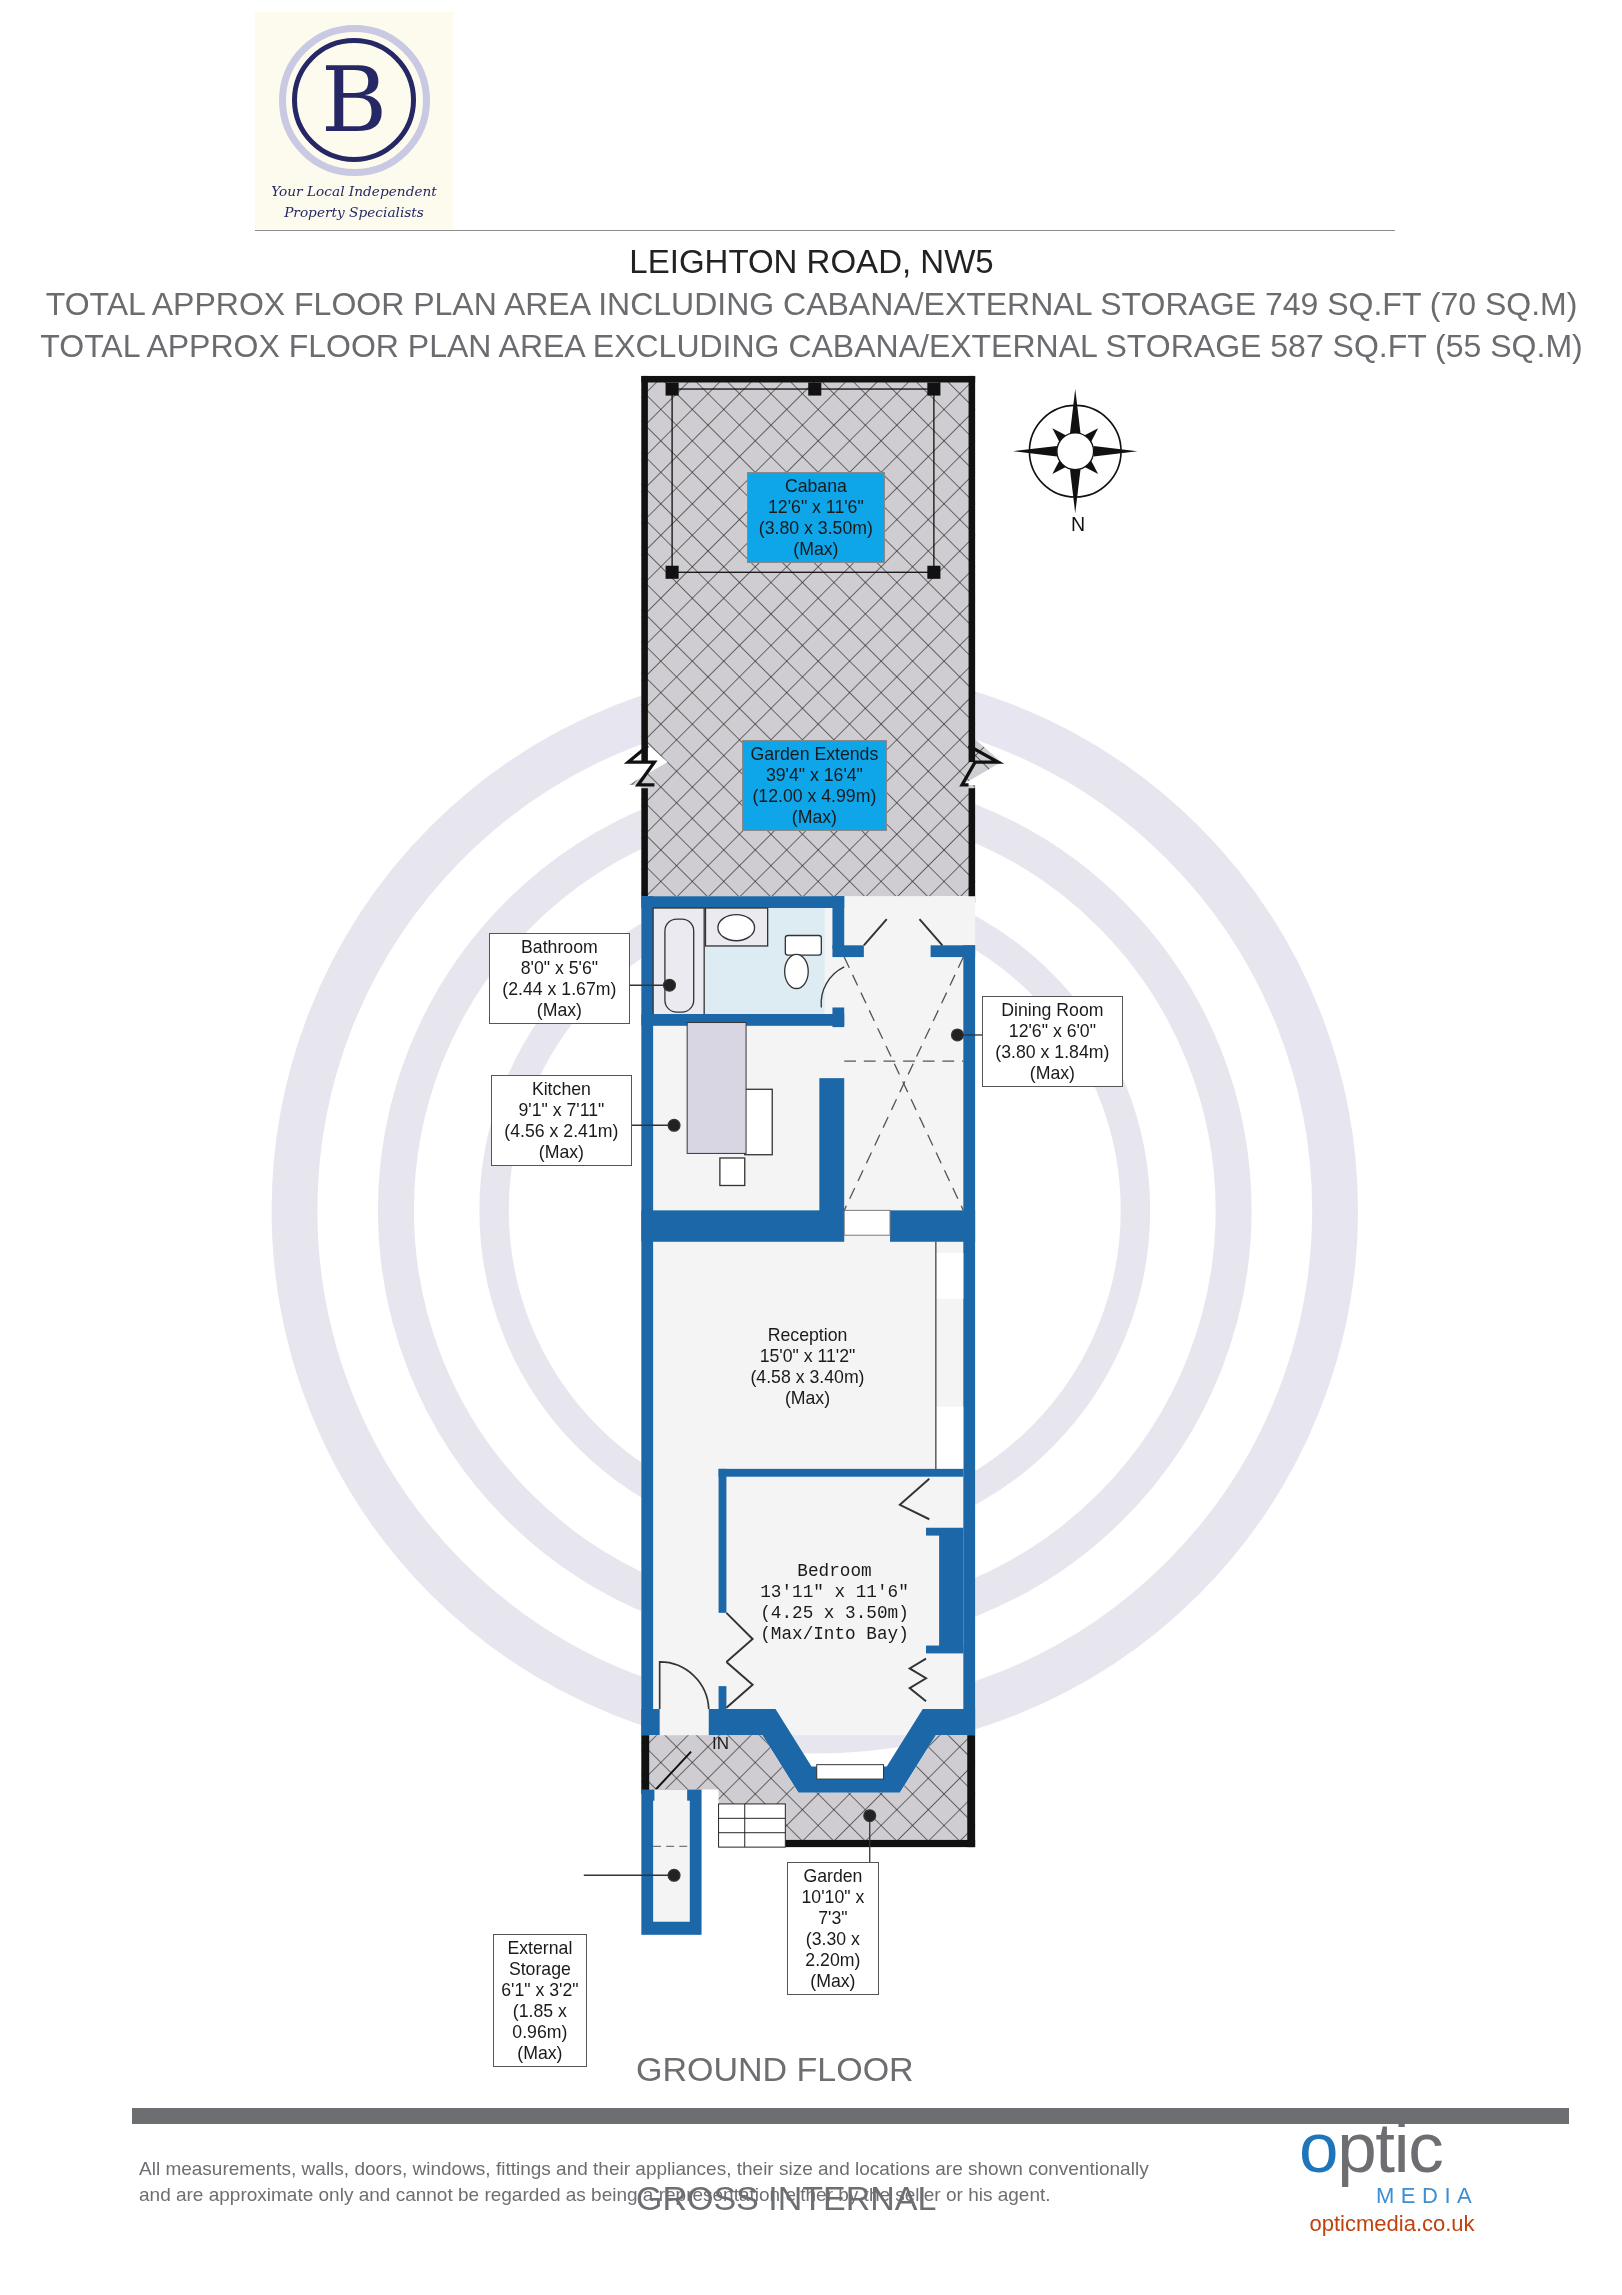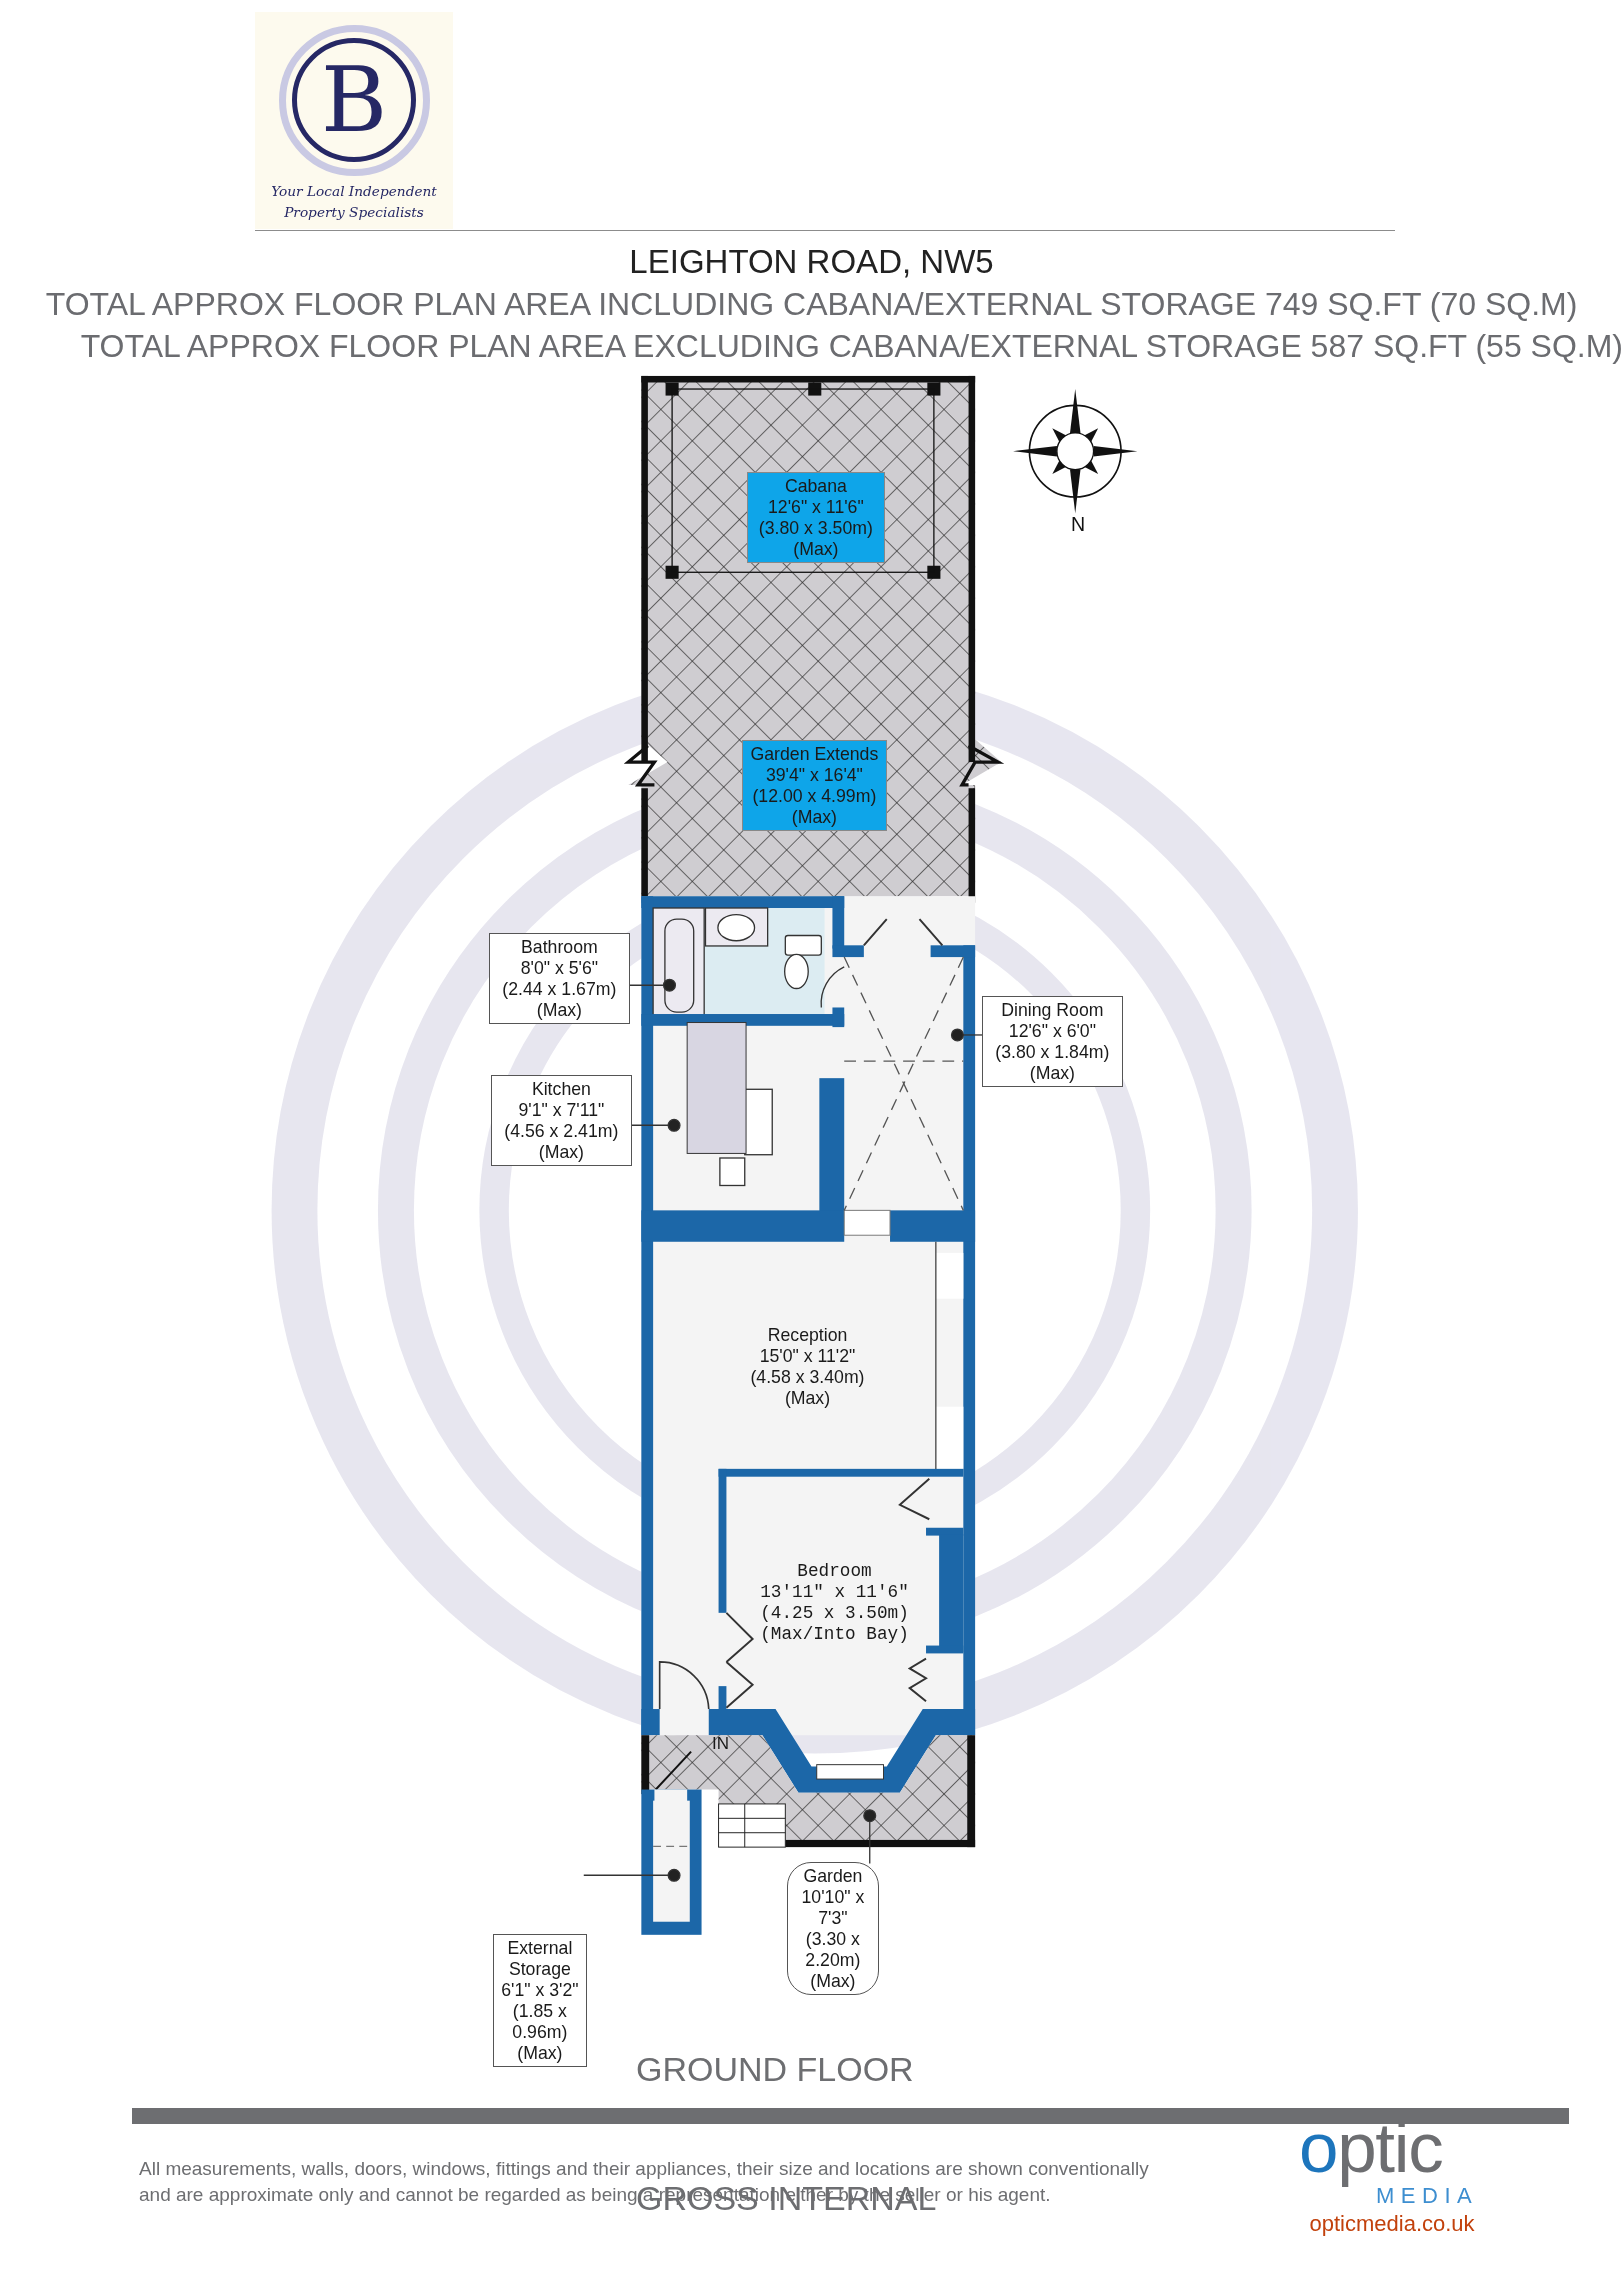--- a/index.html
+++ b/index.html
@@ -16,21 +16,21 @@
                   line-height: 123px; font-family: "DejaVu Serif", serif; font-size: 90px; color: #262865; }
   #logo .tag { position: absolute; left: 0; width: 198px; text-align: center; font-family: "DejaVu Serif", serif;
                font-style: italic; font-size: 13.7px; color: #262865; }
 
   #hdr-rule { left: 255px; top: 230px; width: 1140px; height: 1.3px; background: #8c8c8c; }
 
   .hdr-text { left: 0; width: 1623px; text-align: center; white-space: nowrap; }
   #title { top: 243px; font-size: 33px; color: #222; letter-spacing: 0px; }
   #area1, #area2 { font-size: 32px; color: #6b6c70; }
   #area1 { top: 286px; }
-  #area2 { top: 328px; text-align: right; }
+  #area2 { top: 328px; }
 
   
   #plan { left: 0; top: 366px; width: 1623px; height: 1584px; }
 
   
   .room { position: absolute; text-align: center; font-size: 17.7px; line-height: 21px; color: #1a1a1a; }
   .room.boxed { background: #fff; border: 1.3px solid #555; padding: 2.6px 3.9px; }
   .room.boxed.grey { background: #0ea5e9; border-color: #888; }
 
   
@@ -257,21 +257,21 @@
   <div class="entrance abs" style="left:712px; top:1368px; font-size:17px;">IN</div>
 
   <div class="room boxed" style="left:493px; top:1544px; width:84px;margin-top:24px;">
     <div>External</div>
     <div>Storage</div>
     <div>6'1" x 3'2"</div>
     <div>(1.85 x 0.96m)</div>
     <div>(Max)</div>
   </div>
 
-  <div class="room boxed" style="left:787px; top:1496px; width:82px;border-radius:24px;">
+  <div class="room boxed" style="left:787px; top:1496px; width:82px;">
     <div>Garden</div>
     <div>10'10" x 7'3"</div>
     <div>(3.30 x 2.20m)</div>
     <div>(Max)</div>
   </div>
 
   <div class="abs" style="left:1071px; top:147px; font-size:19.6px; color:#111;">N</div>
 </div>
 
 <div id="gf" class="abs">

